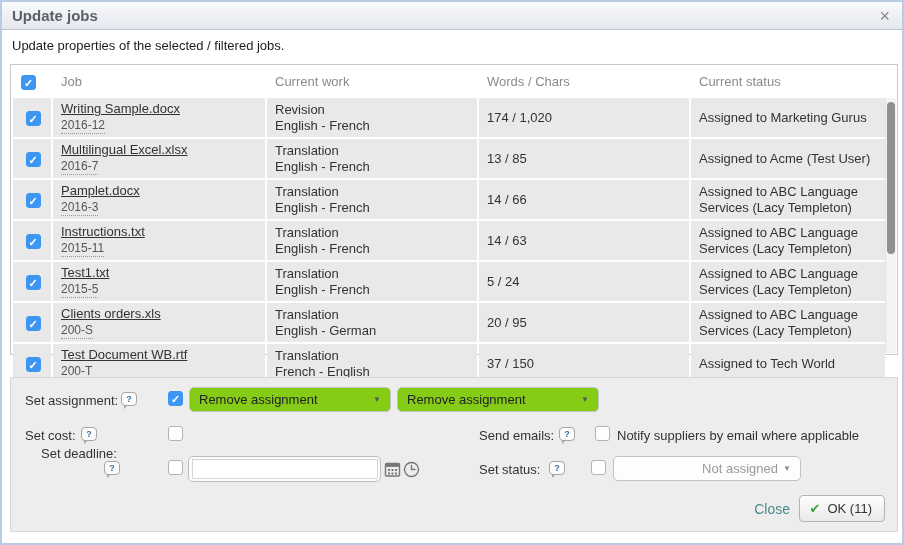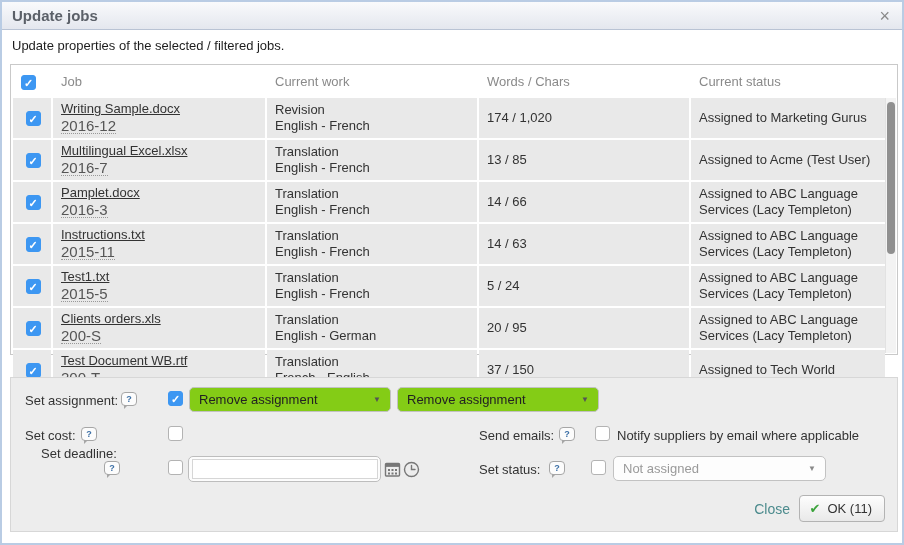--- a/index.html
+++ b/index.html
@@ -49,21 +49,21 @@
   }
   table.jobs td {
     background:#e9e9e9; font-size:13px; color:#333;
     height:35px; padding:3px 6px 3px 8px; vertical-align:middle;
     line-height:16px;
   }
   td.cb-cell, th.cb-cell { text-align:center; padding:0; background:#e9e9e9; }
   th.cb-cell { background:#fff; }
   .job-name { font-size:13px; color:#333;text-decoration:underline; }
   .job-code {
-    display:inline-block; font-size:15px; color:#555;
+    display:inline-block; font-size:12px; color:#555;
     border-bottom:1px dotted #999; line-height:15px; margin-top:1px;
   }
   td.status-cell { padding-right:16px; }
 
   
   .cbx {
     display:inline-block; width:15px; height:15px;
     border:1px solid #b3b3b3; border-radius:3px; background:#fff;
     vertical-align:middle; cursor:pointer; position:relative;
   }
@@ -338,21 +338,21 @@
         <svg width="17" height="17" viewBox="0 0 17 17">
           <circle cx="8.5" cy="8.5" r="7" fill="none" stroke="#777" stroke-width="1.4"></circle>
           <path d="M8.5 4.5 V8.5 H12" fill="none" stroke="#777" stroke-width="1.4" stroke-linecap="round"></path>
         </svg>
       </span>
     </div>
 
     <span class="flabel" style="left:468px; top:84px;">Set status:</span>
     <span class="help" style="left:538px; top:83px;">?</span>
     <span class="cbx" style="position:absolute; left:580px; top:82px;"></span>
-    <div class="dropdown disabled" style="left:602px; top:78px; width:213px;">
+    <div class="dropdown disabled" style="left:602px; top:78px; width:188px;text-align:right;">
       <span>Not assigned</span>
       <span class="arrow">▼</span>
     </div>
 
     <a class="close-link" style="right:107px; top:123px;">Close</a>
     <button class="ok-btn" style="right:12px; top:117px;">
       <span class="ok-check">✔</span>
       <span>OK (11)</span>
     </button>
 

